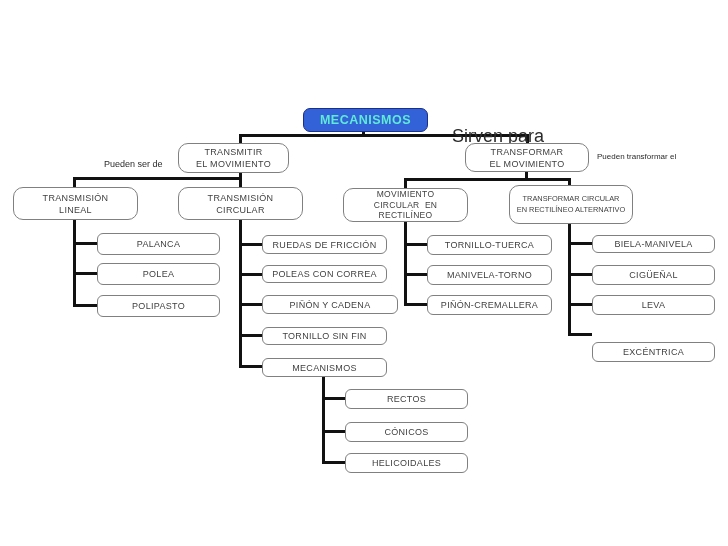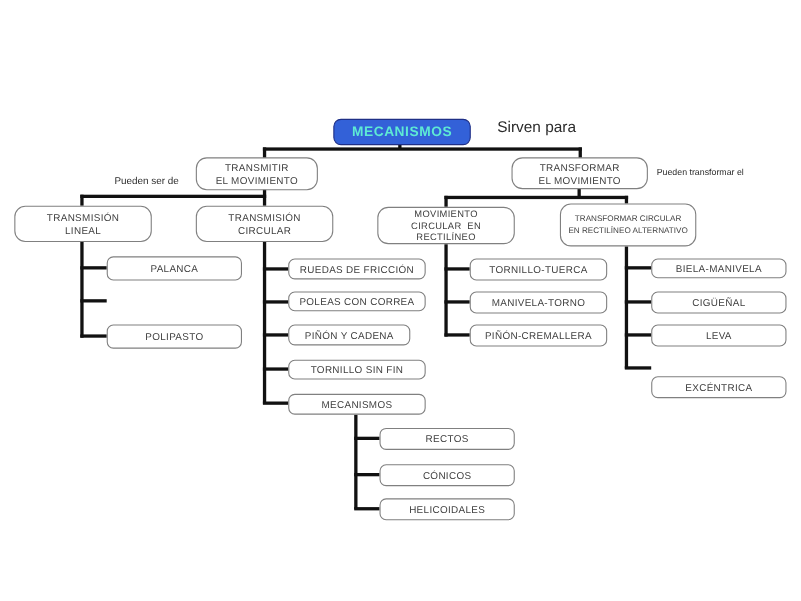--- a/index.html
+++ b/index.html
@@ -16,21 +16,21 @@
   }
   .leaf { border-radius:6px; }
   .root-node {
     background:var(--root-fill,#3361d8); border:1.6px solid var(--root-border,#1e2f86);
     border-radius:7px; color:#5eead4; font-weight:bold; font-size:12.5px; letter-spacing:0.5px;
   }
   .tri-line  { font-size:8.5px; line-height:10.5px; }
   .alt-node  { font-size:7.4px; line-height:10.5px; letter-spacing:0; }
   .line { position:absolute; background:var(--line-color,#111111); }
   .ann  { position:absolute; color:#2b2b2b; font-size:9px; white-space:pre; }
-  .ann-big   { font-size:14px; }
+  .ann-big   { font-size:18px;margin-top:19px; }
   .ann-small { font-size:8px; }
 </style>
 </head>
 <body>
 
 <div class="canvas">
 
   <div class="line" style="left:362px;top:130px;width:3px;height:5px"></div>
   <div class="line" style="left:239px;top:134px;width:290px;height:3px"></div>
   <div class="line" style="left:239px;top:134px;width:3px;height:10px"></div>
@@ -88,25 +88,26 @@
 LINEAL</div>
   <div class="node" style="left:178px;top:187px;width:125px;height:33px">TRANSMISIÓN
 CIRCULAR</div>
   <div class="node tri-line" style="left:343px;top:188px;width:125px;height:34px">MOVIMIENTO
 CIRCULAR  EN
 RECTILÍNEO</div>
   <div class="node alt-node" style="left:509px;top:185px;width:124px;height:39px">TRANSFORMAR CIRCULAR
 EN RECTILÍNEO ALTERNATIVO</div>
 
   <div class="node leaf" style="left:97px;top:233px;width:123px;height:22px">PALANCA</div>
+  <div class="node leaf" style="left:97px;top:263px;width:123px;height:22px">POLEA</div>
   <div class="node leaf" style="left:262px;top:235px;width:125px;height:19px">RUEDAS DE FRICCIÓN</div>
 
   <div class="node leaf" style="left:97px;top:295px;width:123px;height:22px">POLIPASTO</div>
   <div class="node leaf" style="left:262px;top:265px;width:125px;height:18px">POLEAS CON CORREA</div>
-  <div class="node leaf" style="left:262px;top:295px;width:111px;height:19px">PIÑÓN Y CADENA</div>
+  <div class="node leaf" style="left:262px;top:295px;width:136px;height:19px">PIÑÓN Y CADENA</div>
   <div class="node leaf" style="left:262px;top:327px;width:125px;height:18px">TORNILLO SIN FIN</div>
   <div class="node leaf" style="left:262px;top:358px;width:125px;height:19px">MECANISMOS</div>
 
   <div class="node leaf" style="left:345px;top:422px;width:123px;height:20px">CÓNICOS</div>
   <div class="node leaf" style="left:345px;top:389px;width:123px;height:20px">RECTOS</div>
   <div class="node leaf" style="left:345px;top:453px;width:123px;height:20px">HELICOIDALES</div>
 
   <div class="node leaf" style="left:427px;top:235px;width:125px;height:20px">TORNILLO-TUERCA</div>
   <div class="node leaf" style="left:427px;top:265px;width:125px;height:20px">MANIVELA-TORNO</div>
   <div class="node leaf" style="left:427px;top:295px;width:125px;height:20px">PIÑÓN-CREMALLERA</div>

